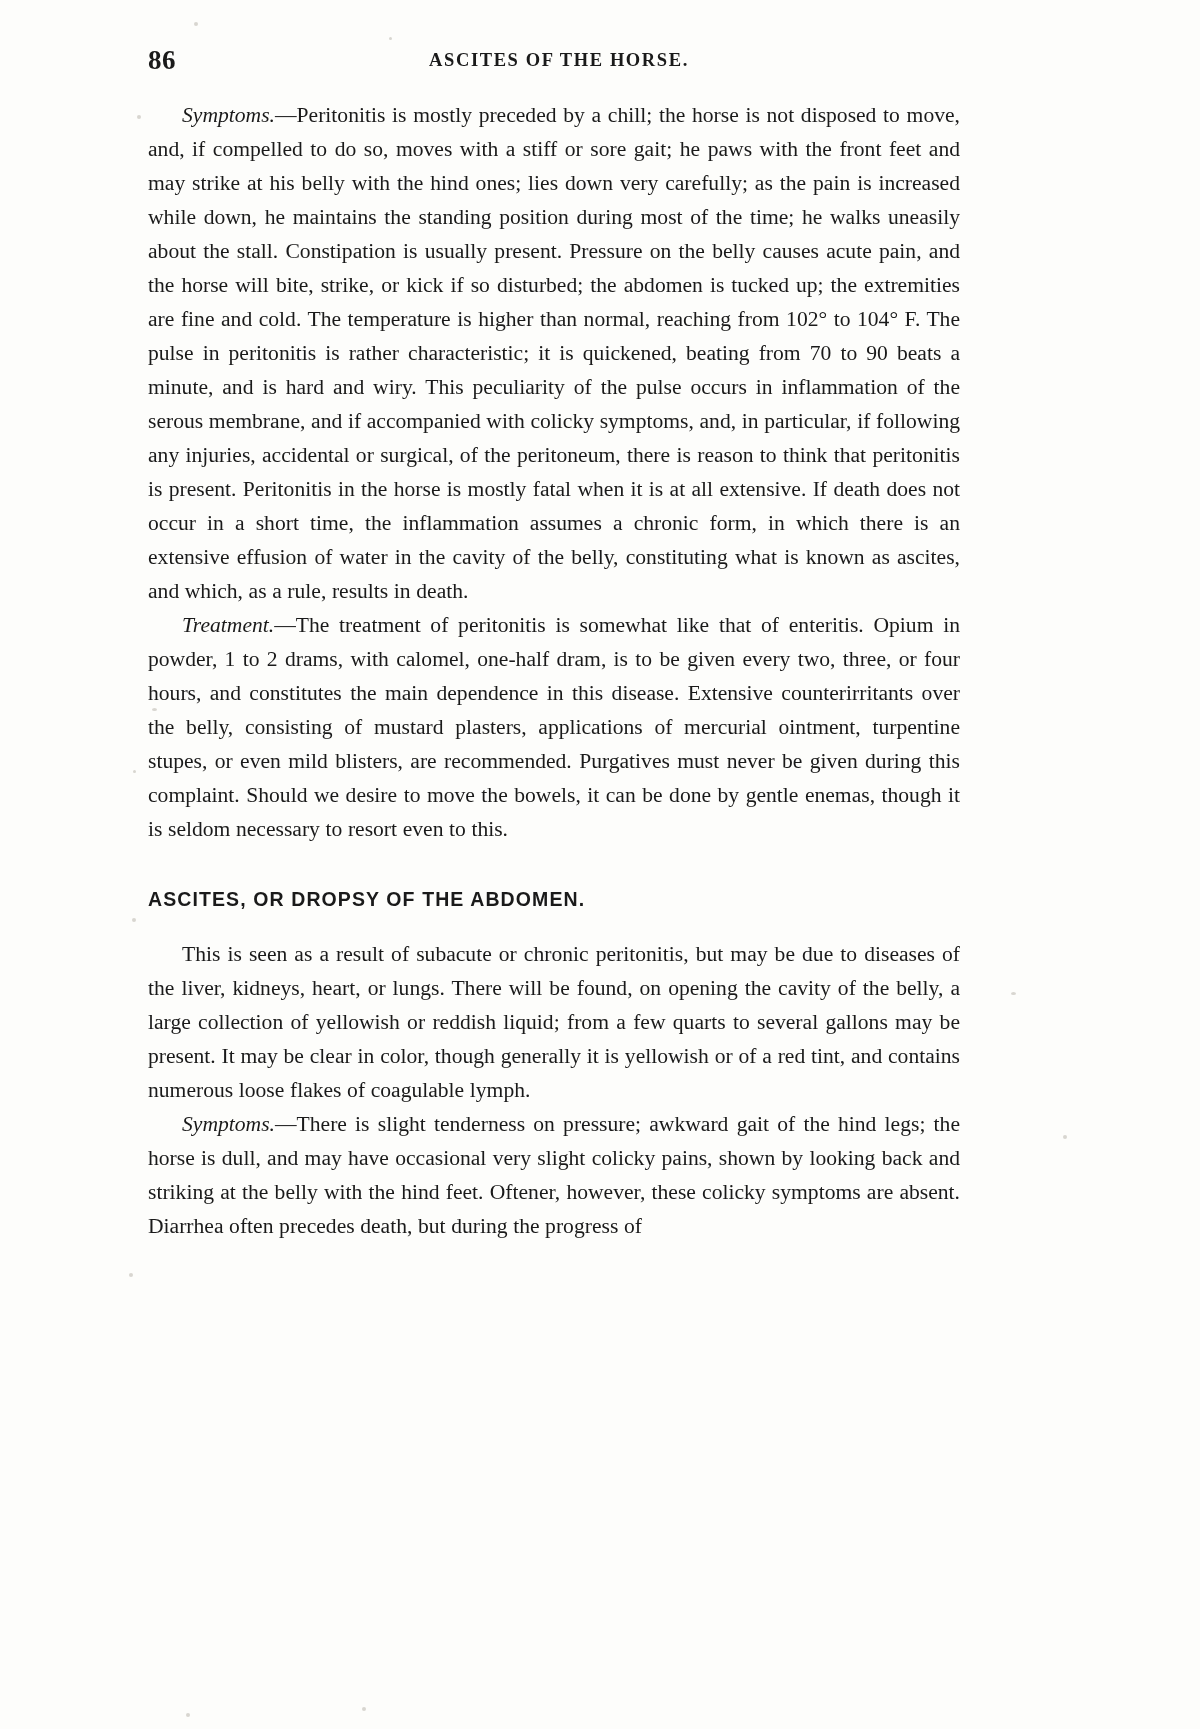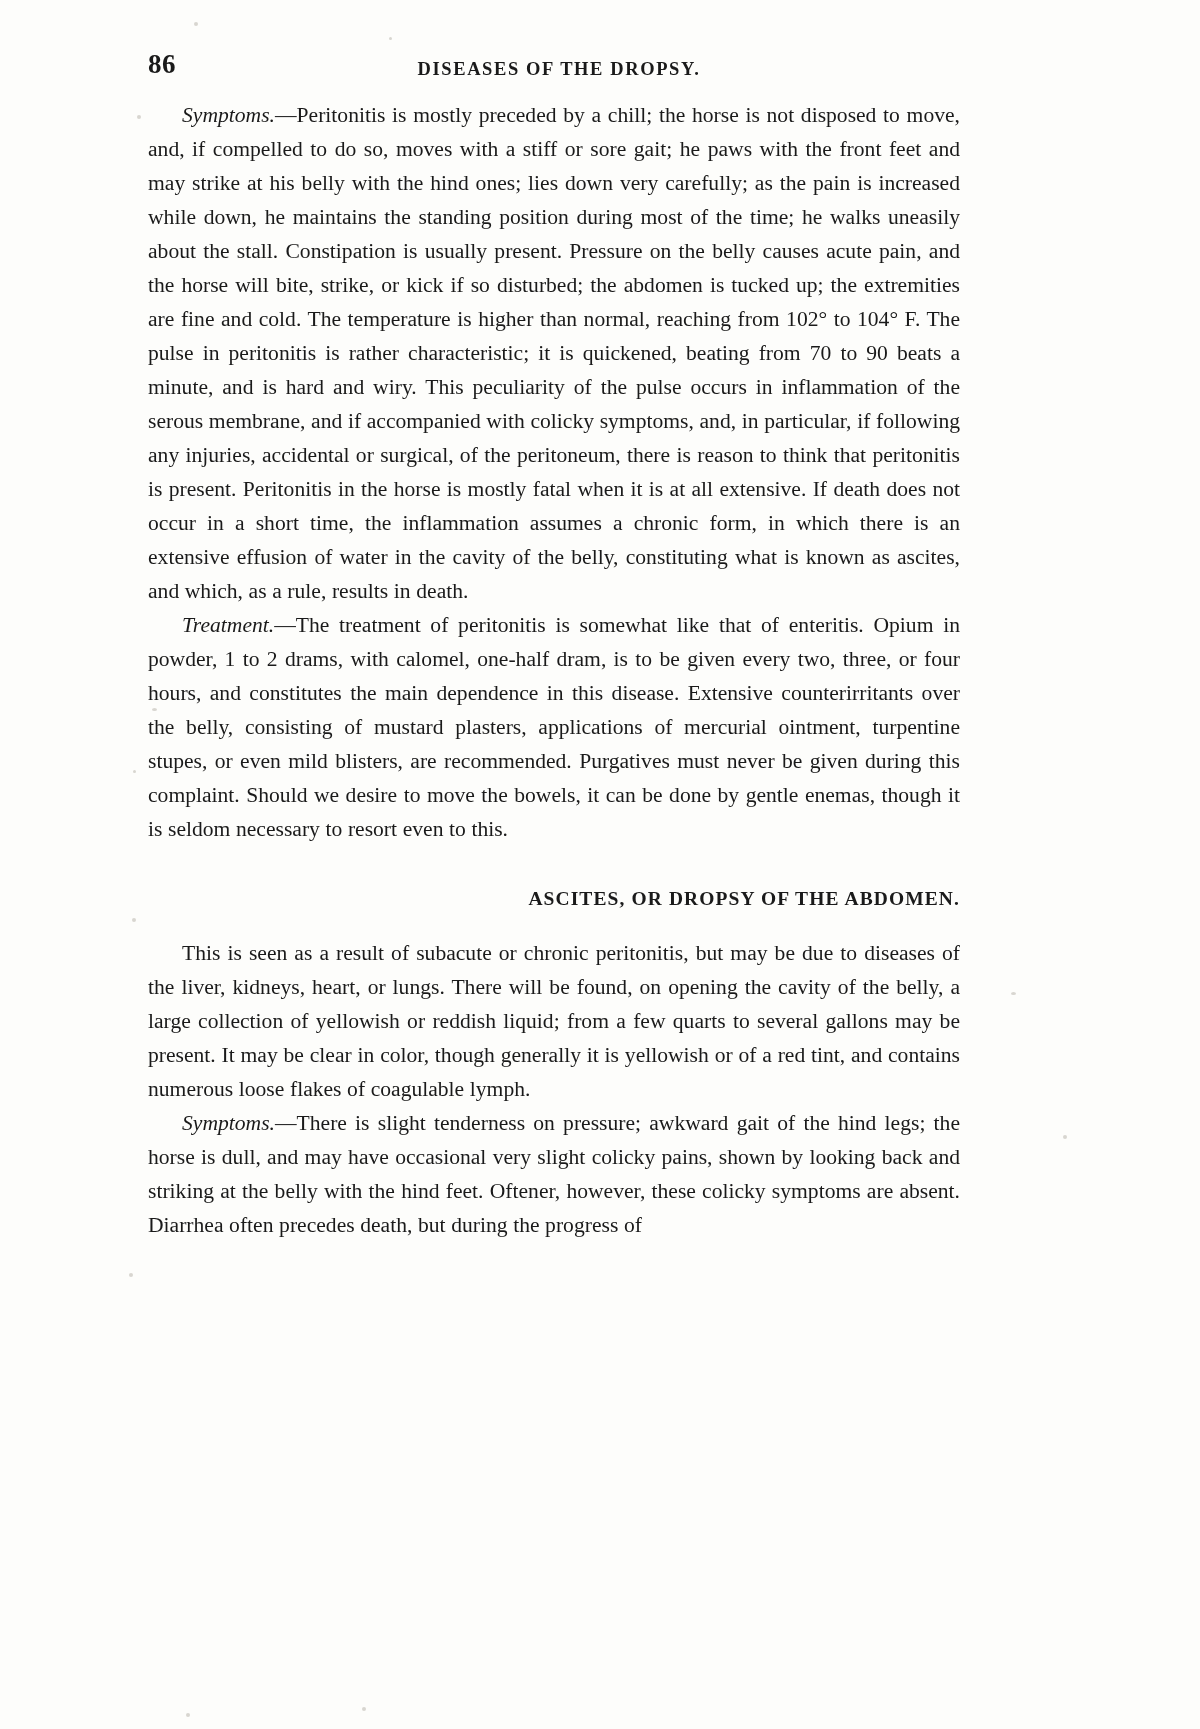--- a/index.html
+++ b/index.html
@@ -23,21 +23,21 @@
     background: #fdfdfb;
   }
   .page-inner {
     position: absolute;
     left: 148px;
     top: 40px;
     width: 812px;
   }
   .running-head {
     display: flex;
-    align-items: flex-end;
+    align-items: center;
     height: 40px;
     margin-bottom: 18px;
   }
   .folio {
     font-size: 27px;
     font-weight: 700;
     letter-spacing: 0.5px;
     width: 80px;
     text-align: left;
     font-family: "Liberation Serif", serif;
@@ -61,26 +61,26 @@
     hyphens: manual;
     word-spacing: 0.2px;
   }
   p.body-par + p.body-par {
     margin-top: 0;
   }
   .lead-italic {
     font-style: italic;
   }
   .section-head {
-    text-align: right;
+    text-align: left;
     font-size: 19.5px;
     font-weight: 700;
     letter-spacing: 1.1px;
     margin: 42px 0 26px 0;
-    font-family: Liberation Serif, serif;
+    font-family: Liberation Sans, sans-serif;
   }
   .spots span {
     position: absolute;
     display: block;
     background: #b9b6ad;
     border-radius: 50%;
     opacity: 0.55;
   }
 </style>
 </head>
@@ -98,21 +98,21 @@
     <span style="left:1063px;top:1135px;width:4px;height:4px;"></span>
     <span style="left:1011px;top:992px;width:5px;height:3px;"></span>
     <span style="left:186px;top:1713px;width:4px;height:4px;"></span>
     <span style="left:362px;top:1707px;width:4px;height:4px;"></span>
   </div>
 
   <div class="page-inner">
 
     <div class="running-head">
       <div class="folio">86</div>
-      <div class="head-title">DISEASES OF THE DROPSY.</div>
+      <div class="head-title">ASCITES OF THE HORSE.</div>
     </div>
 
     <p class="body-par"><span class="lead-italic">Symptoms.</span><span>—Peritonitis is mostly preceded by a chill; the horse is not disposed to move, and, if compelled to do so, moves with a stiff or sore gait; he paws with the front feet and may strike at his belly with the hind ones; lies down very carefully; as the pain is increased while down, he maintains the standing position during most of the time; he walks uneasily about the stall. Constipation is usually present. Pressure on the belly causes acute pain, and the horse will bite, strike, or kick if so disturbed; the abdomen is tucked up; the extremities are fine and cold. The temperature is higher than normal, reaching from 102° to 104° F. The pulse in peritonitis is rather characteristic; it is quickened, beating from 70 to 90 beats a minute, and is hard and wiry. This peculiarity of the pulse occurs in inflammation of the serous membrane, and if accompanied with colicky symptoms, and, in particular, if following any injuries, accidental or surgical, of the peritoneum, there is reason to think that peritonitis is present. Peritonitis in the horse is mostly fatal when it is at all extensive. If death does not occur in a short time, the inflammation assumes a chronic form, in which there is an extensive effusion of water in the cavity of the belly, constituting what is known as ascites, and which, as a rule, results in death.</span></p>
 
     <p class="body-par"><span class="lead-italic">Treatment.</span><span>—The treatment of peritonitis is somewhat like that of enteritis. Opium in powder, 1 to 2 drams, with calomel, one-half dram, is to be given every two, three, or four hours, and constitutes the main dependence in this disease. Extensive counterirritants over the belly, consisting of mustard plasters, applications of mercurial ointment, turpentine stupes, or even mild blisters, are recommended. Purgatives must never be given during this complaint. Should we desire to move the bowels, it can be done by gentle enemas, though it is seldom necessary to resort even to this.</span></p>
 
     <h2 class="section-head">ASCITES, OR DROPSY OF THE ABDOMEN.</h2>
 
     <p class="body-par"><span class="lead-italic"></span><span>This is seen as a result of subacute or chronic peritonitis, but may be due to diseases of the liver, kidneys, heart, or lungs. There will be found, on opening the cavity of the belly, a large collection of yellowish or reddish liquid; from a few quarts to several gallons may be present. It may be clear in color, though generally it is yellowish or of a red tint, and contains numerous loose flakes of coagulable lymph.</span></p>
 

